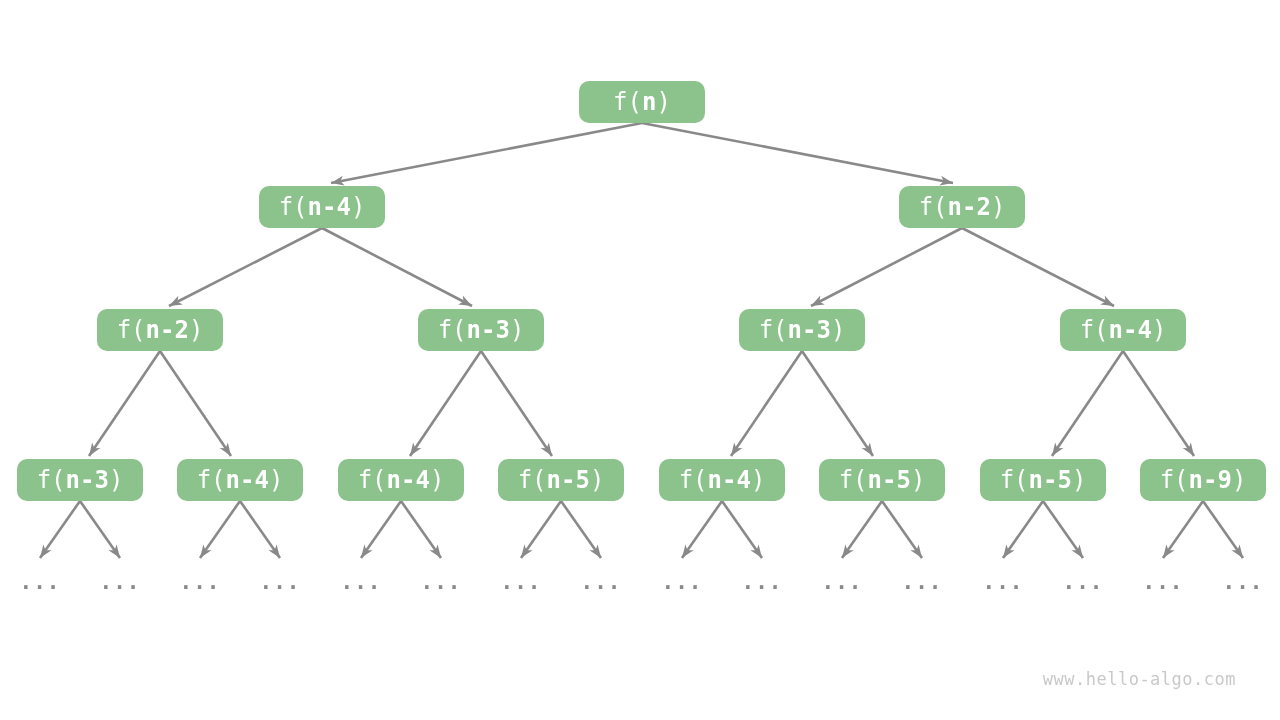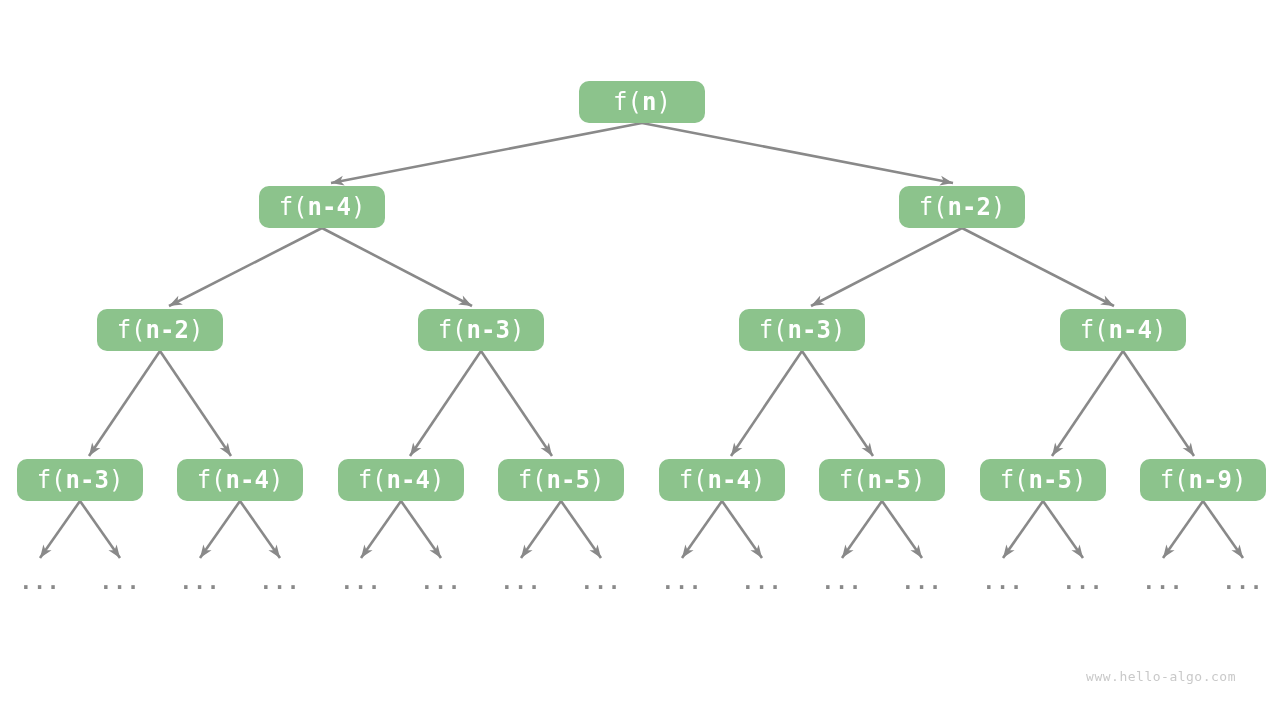--- a/index.html
+++ b/index.html
@@ -42,21 +42,21 @@
     font-weight: bold;
     font-size: 21px;
     line-height: 21px;
     letter-spacing: 1px;
   }
   .watermark {
     position: absolute;
     right: 44px;
     top: 669px;
     color: var(--wm, #C9C9C9);
-    font-size: 13px;
+    font-size: 17px;
     letter-spacing: 0.5px;
   }
 </style>
 </head>
 <body>
 
 <div class="canvas">
   <svg class="edges-svg" viewBox="0 0 1280 720" xmlns="http://www.w3.org/2000/svg">
       <defs>
         <marker id="arrowhead" markerUnits="userSpaceOnUse" markerWidth="16" markerHeight="12" refX="14" refY="6" orient="auto">

